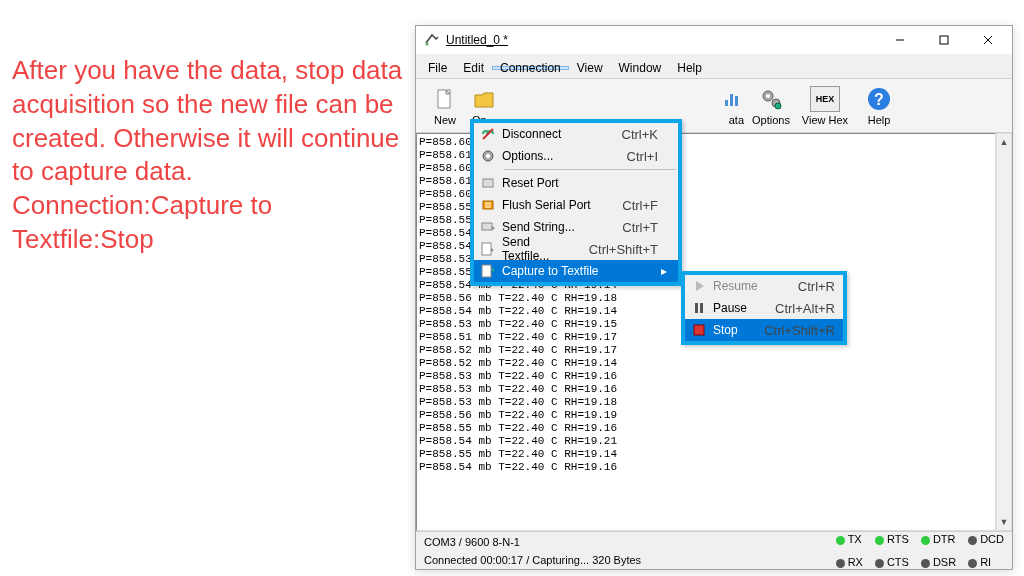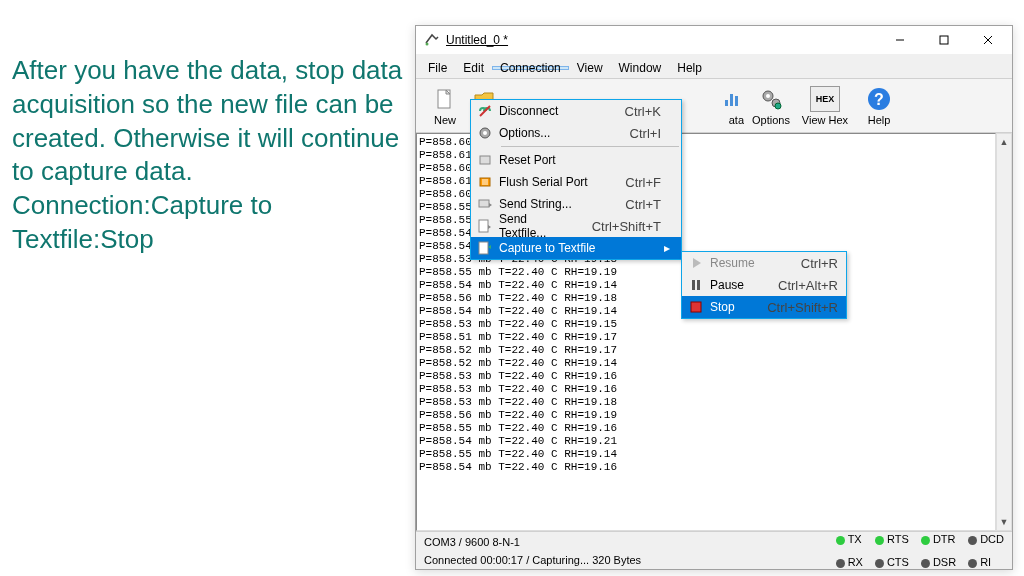--- a/index.html
+++ b/index.html
@@ -11,21 +11,21 @@
     width: 1024px;
     height: 576px;
     position: relative;
     overflow: hidden;
   }
   .instruction {
     position: absolute;
     left: 12px;
     top: 54px;
     width: 400px;
-    color: #0f766e;
+    color: #ef4444;
     font-size: 26px;
     line-height: 1.3;
   }
   .app-window {
     position: absolute;
     left: 415px;
     top: 25px;
     width: 598px;
     height: 545px;
     border: 1px solid #a0a0a0;
@@ -145,24 +145,25 @@
     margin-right: 3px;
     vertical-align: middle;
   }
   .led.on { background: #2ecc40; }
   .led.off { background: #555; }
 
   
   .dropdown {
     position: absolute;
     background: #f0f0f0;
-    border: 1px solid #0ea5e9;
+    border: 4px solid #0ea5e9;
     box-shadow: 2px 2px 4px rgba(0,0,0,.2);
     font-size: 12px;
     z-index: 10;
+    margin-top: 20px;
   }
   .dd-row {
     height: 22px;
     display: flex;
     align-items: center;
     padding-right: 8px;
   }
   .dd-icon {
     width: 28px;
     display: flex; justify-content: center; align-items: center;

